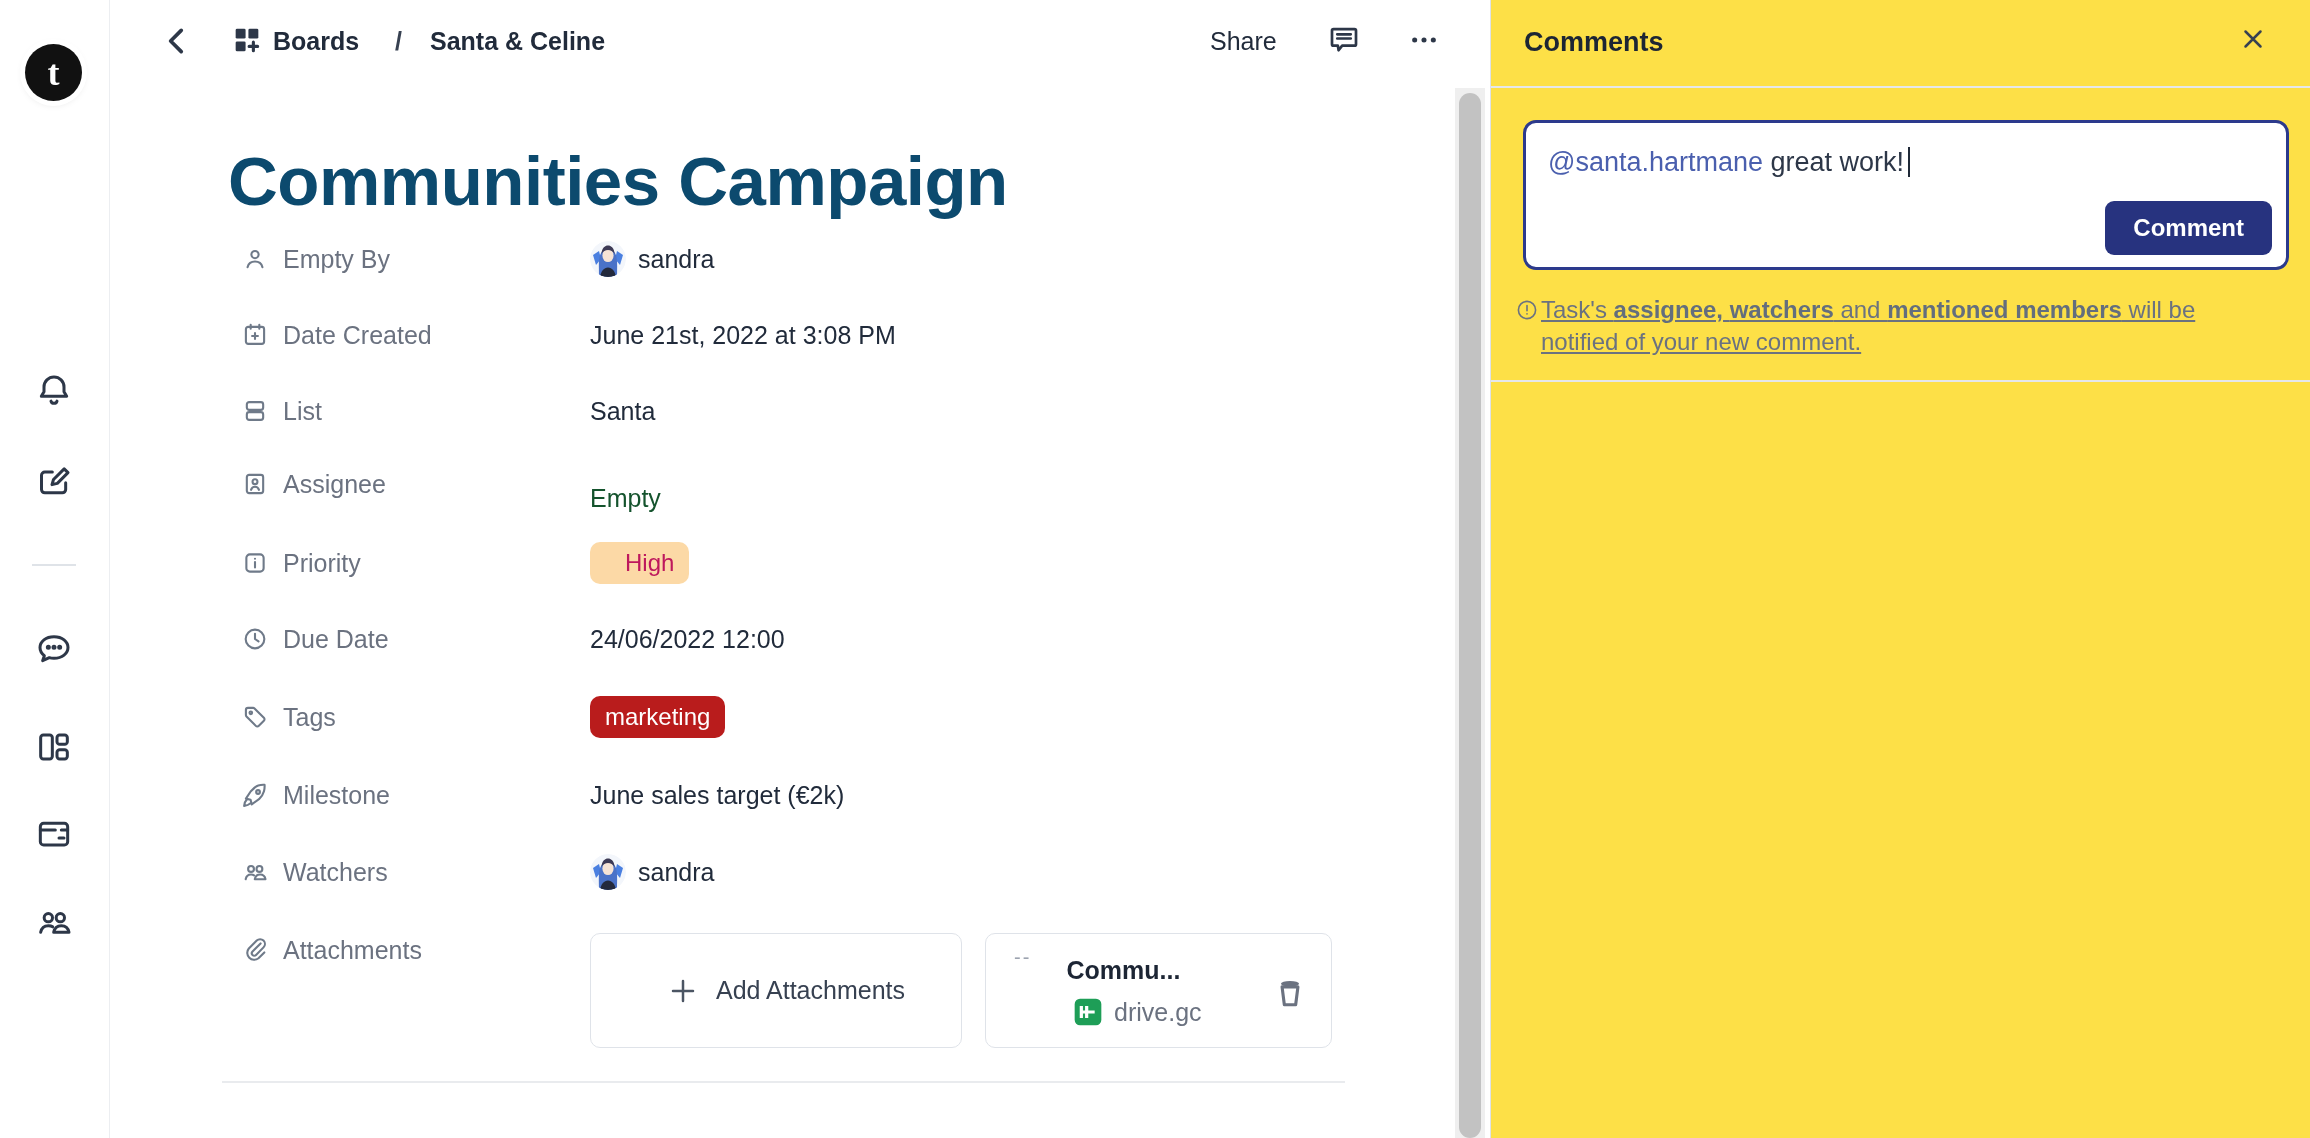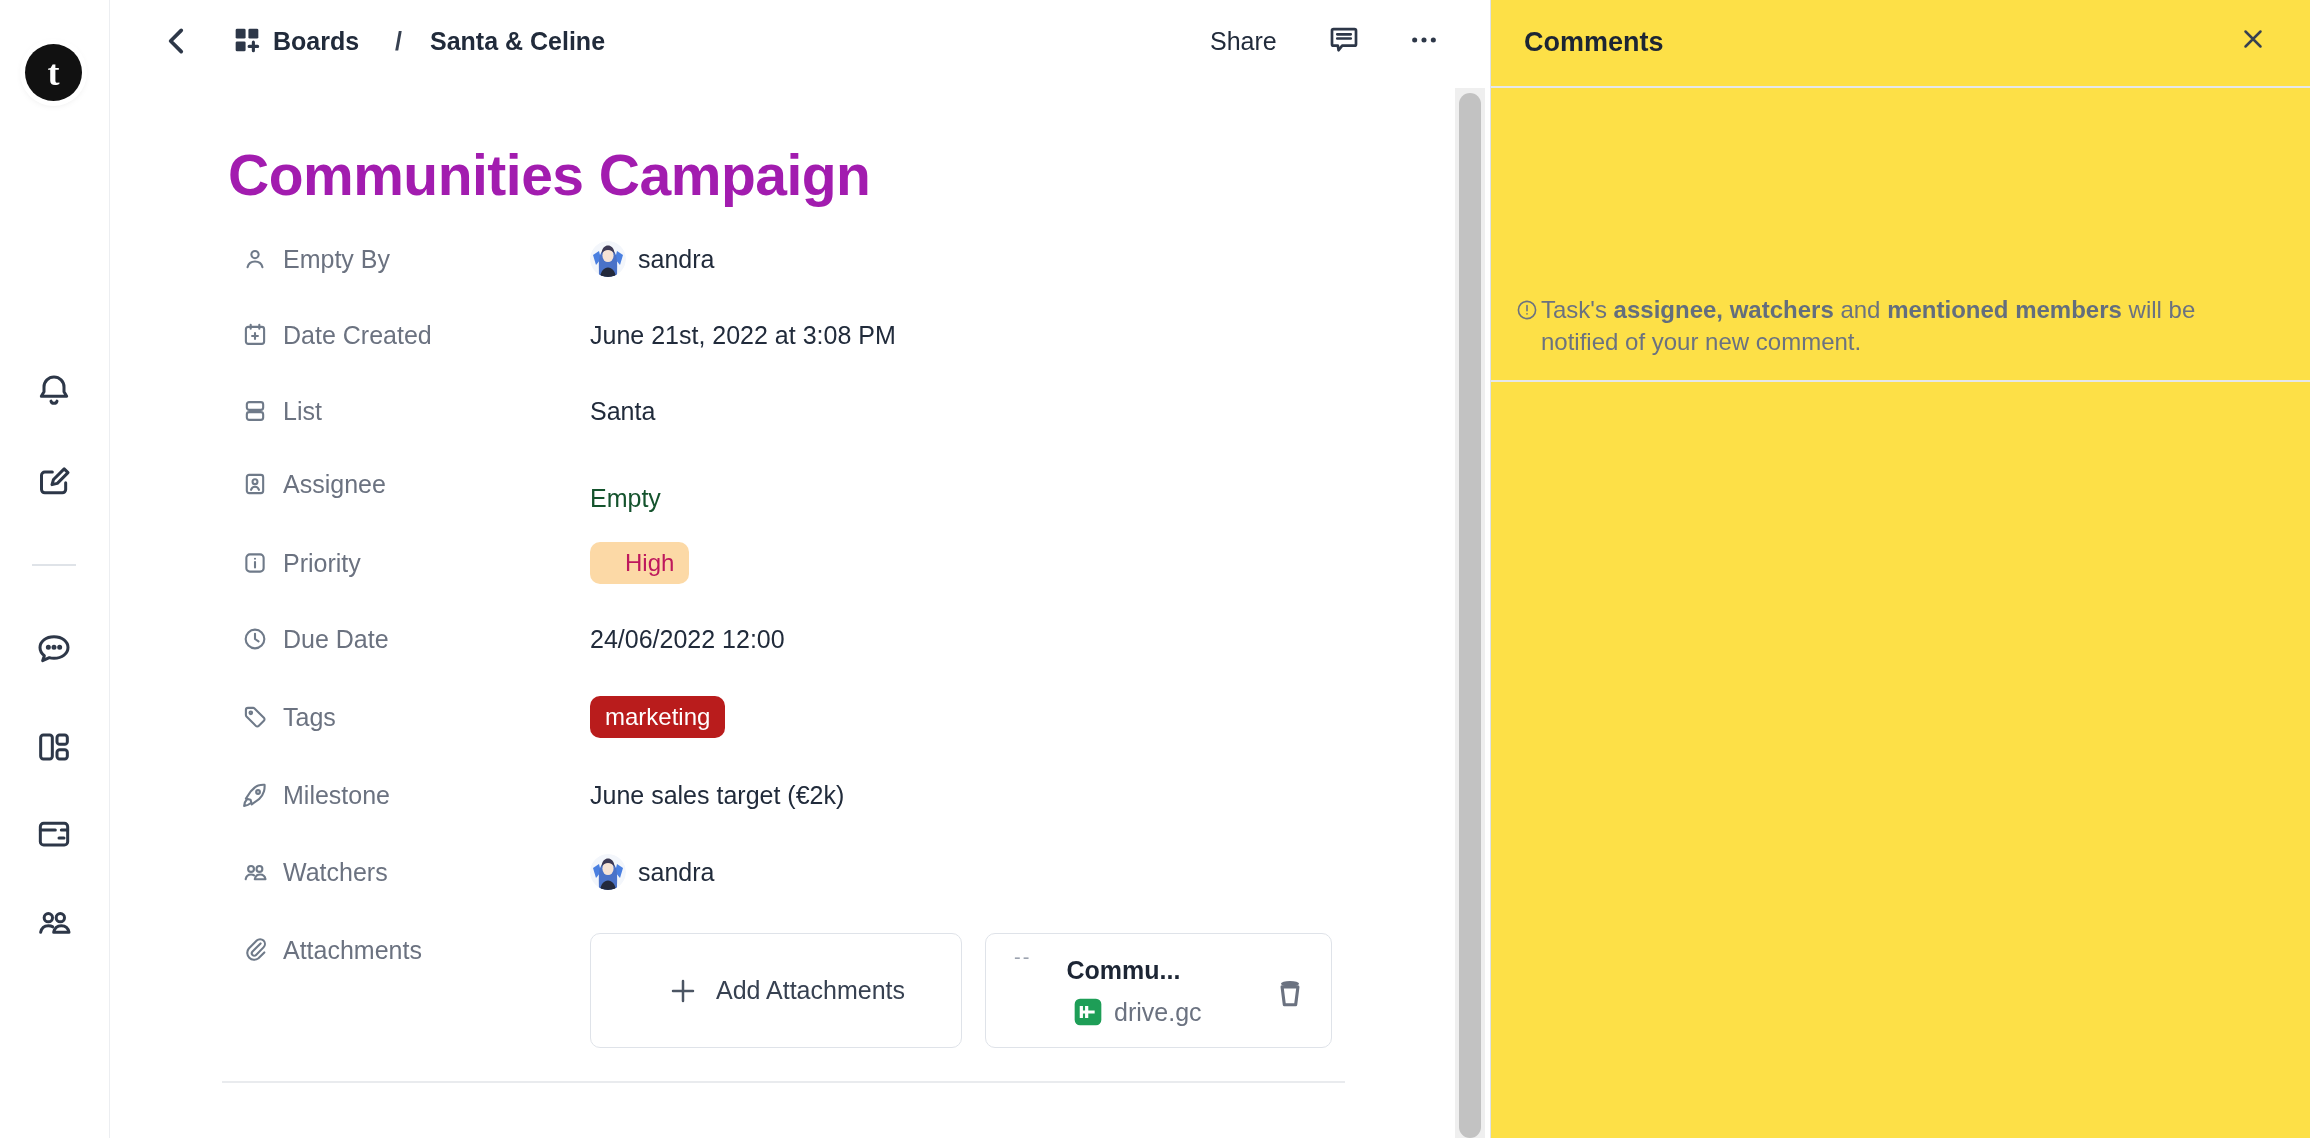--- a/index.html
+++ b/index.html
@@ -22,22 +22,22 @@
   .crumb-text { font-size:25px; font-weight:700; color:#212b3b; }
   #back { left:50px; top:24px; width:34px; height:34px; color:#2d3748; cursor:pointer; }
   #boards-ic { left:120px; top:23px; width:34px; height:34px; color:#2d3748; }
   #crumb-boards { left:163px; top:27px; cursor:pointer; }
   #crumb-sep { left:285px; top:27px; color:#374151; }
   #crumb-cur  { left:320px; top:27px; cursor:pointer; }
   #share { left:1100px; top:27px; font-size:25px; font-weight:500; cursor:pointer; }
   #comment-bubble { left:1216px; top:22px; width:36px; height:36px; color:#2d3748; cursor:pointer; }
   #dots { left:1286px; top:24px; width:56px; height:32px; color:#2d3748; cursor:pointer; }
 
-  #task-title { position:absolute; left:118px; top:142px; font-size:57px; font-weight:700;
-                letter-spacing:-0.5px; color:#a21caf; }
+  #task-title { position:absolute; left:118px; top:142px; font-size:69px; font-weight:700;
+                letter-spacing:-0.5px; color:#0c4a6e; }
 
   .frow { position:absolute; left:131px; height:48px; display:flex; align-items:center; }
   .frow .fic { width:28px; height:28px; color:#6f7a89; flex:0 0 28px; }
   .frow .flabel { position:absolute; left:42px; font-size:25px; color:#6b7280; white-space:nowrap; }
   .frow .fvalue { position:absolute; left:349px; font-size:25px; color:#212b3b; white-space:nowrap;
                   display:flex; align-items:center; gap:12px; }
   .fvalue.muted { color:#14532d;margin-top:28px; }
   .badge { display:inline-block; padding:7px 15px; border-radius:10px; font-size:24px; font-weight:500; }
   .avatar { width:36px; height:36px; border-radius:50%; overflow:hidden; flex:0 0 36px; }
 
@@ -79,21 +79,21 @@
   #composer-text .mention { color:#4a5fae; }
   #composer-text .plain { color:#2d3748; }
   .caret { display:inline-block; width:2px; height:30px; background:#1f2937; vertical-align:-6px; margin-left:4px; }
   #comment-btn { position:absolute; right:14px; bottom:12px; background:#27337f; color:#fff;
                  border:none; border-radius:9px; padding:13px 28px; font-size:24px; font-weight:700;
                  font-family:"Liberation Sans", sans-serif; cursor:pointer; }
 
   #notice { position:absolute; left:24px; top:294px; width:760px; font-size:24px; line-height:32px;
             color:#6b7280; }
   #notice .nic { position:absolute; left:0; top:4px; width:24px; height:24px; color:#6b7280; }
-  #notice .ntext { display:block; margin-left:26px; }
+  #notice .ntext { display:block; margin-left:26px;text-decoration:underline; }
   #notice b { font-weight:700; color:#636e7d; }
   #panel-divider { position:absolute; left:0; top:380px; width:100%; border-top:2px solid #e5e7eb; }
   svg { display:block; }
 </style>
 </head>
 <body>
 
 <div id="sidebar">
   <div id="logo">t</div>
   <div class="side-ic" style="top:370px">
@@ -359,20 +359,26 @@
 <div id="panel">
   <div id="panel-header">
     <span id="panel-title">Comments</span>
     <div id="panel-close">
         <svg viewBox="0 0 24 24" width="100%" height="100%" fill="none" stroke="currentColor" stroke-width="1.8" stroke-linecap="round" stroke-linejoin="round">
           <path d="M6 6l12 12M18 6 6 18" stroke-width="2"></path>
         </svg>
       </div>
   </div>
 
+  <div id="composer">
+    <div id="composer-text">
+      <span class="mention">@santa.hartmane</span><span class="plain"> great work!</span><span class="caret"></span>
+    </div>
+    <button id="comment-btn">Comment</button>
+  </div>
 
   <div id="notice">
     <span class="nic">
         <svg viewBox="0 0 24 24" width="100%" height="100%" fill="none" stroke="currentColor" stroke-width="1.8" stroke-linecap="round" stroke-linejoin="round">
           <circle cx="12" cy="12" r="8.6" stroke-width="1.6"></circle>
           <path d="M12 7.6v5.2M12 15.8v.2" stroke-width="1.6"></path>
         </svg>
       </span>
     <span class="ntext"><span>Task's </span><b>assignee,</b><span> </span><b>watchers</b><span> and </span><b>mentioned members</b><span> will be notified of your new comment.</span></span>
   </div>

